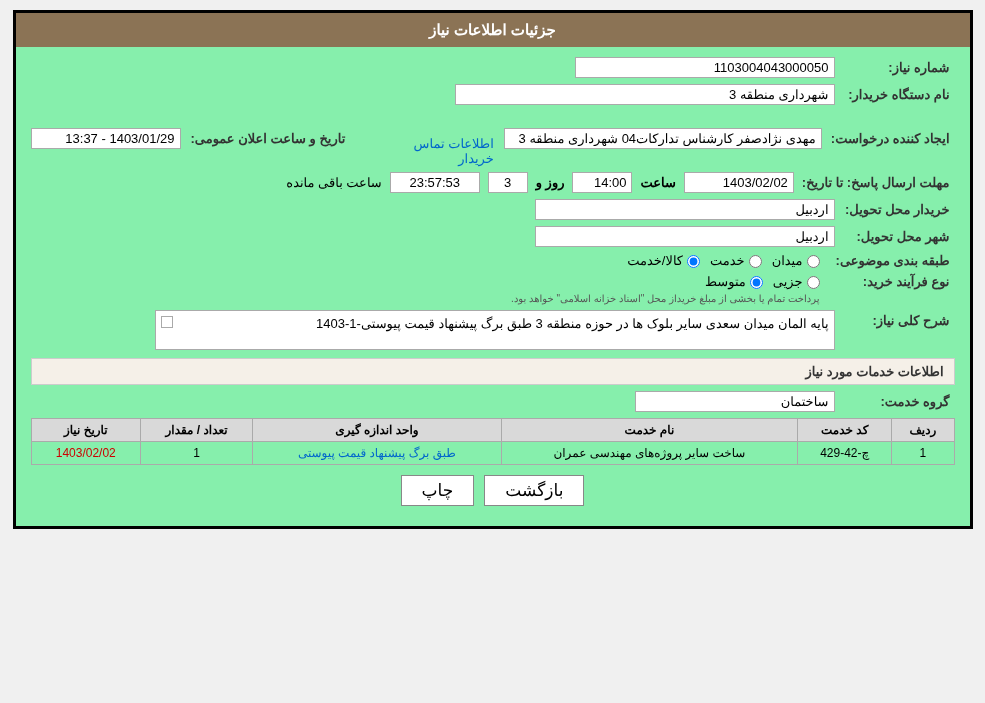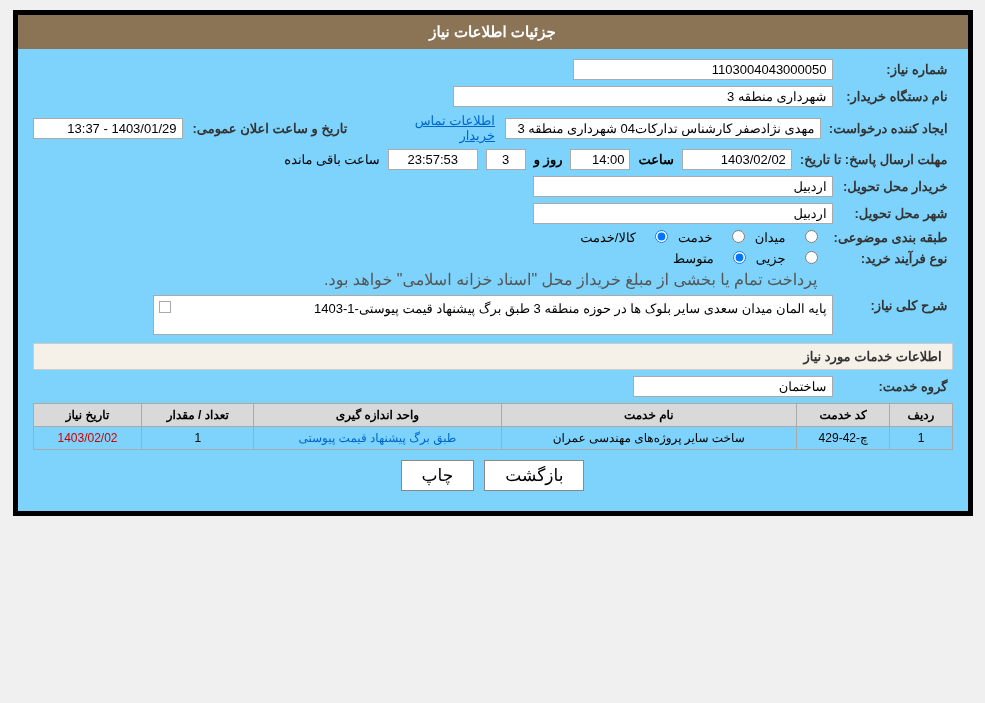--- a/index.html
+++ b/index.html
@@ -9,22 +9,22 @@
       background: #f0f0f0;
       direction: rtl;
       min-height: 703px;
       display: flex;
       align-items: flex-start;
       justify-content: center;
       padding: 10px;
     }
     .main-container {
       width: 960px;
-      background: #7dd3fc;
-      border: 5px solid #000000;
+      background: #86efac;
+      border: 3px solid #000000;
     }
     .page-header {
       background: #8B7355;
       color: #fff;
       text-align: center;
       padding: 8px 0;
       font-size: 15px;
       font-weight: bold;
     }
     .content {
@@ -55,37 +55,37 @@
     .input-wide {
       width: 280px;
     }
     .radio-group {
       display: flex;
       gap: 10px;
       align-items: center;
     }
     .radio-group label {
       display: flex;
-      align-items: flex-start;
-      gap: 19px;
+      align-items: flex-end;
+      gap: 4px;
     }
     .section-title {
       background: #f5f0e8;
       border: 1px solid #ccc;
       padding: 5px 10px;
       font-weight: bold;
       font-size: 13px;
       color: #333;
       margin-bottom: 6px;
       text-align: right;
     }
     .link-style {
       color: #0066cc;
-      text-decoration: underline;
       cursor: pointer;
+      margin-top: 25px;
     }
     .textarea-field {
       width: 100%;
       border: 1px solid #aaa;
       padding: 4px;
       font-family: Tahoma, Arial, sans-serif;
       font-size: 13px;
       direction: rtl;
       resize: none;
       min-height: 70px;
@@ -128,21 +128,21 @@
     .btn-print {
       background: #fff;
       border: 1px solid #888;
     }
     .btn-back {
       background: #fff;
       border: 1px solid #888;
       text-align: right;
     }
     .note-text {
-      font-size: 16px;
+      font-size: 10px;
       color: #555;
     }
   </style>
 </head>
 <body>
 
 <div class="main-container">
   <div class="page-header">
     <span>جزئیات اطلاعات نیاز</span>
   </div>

